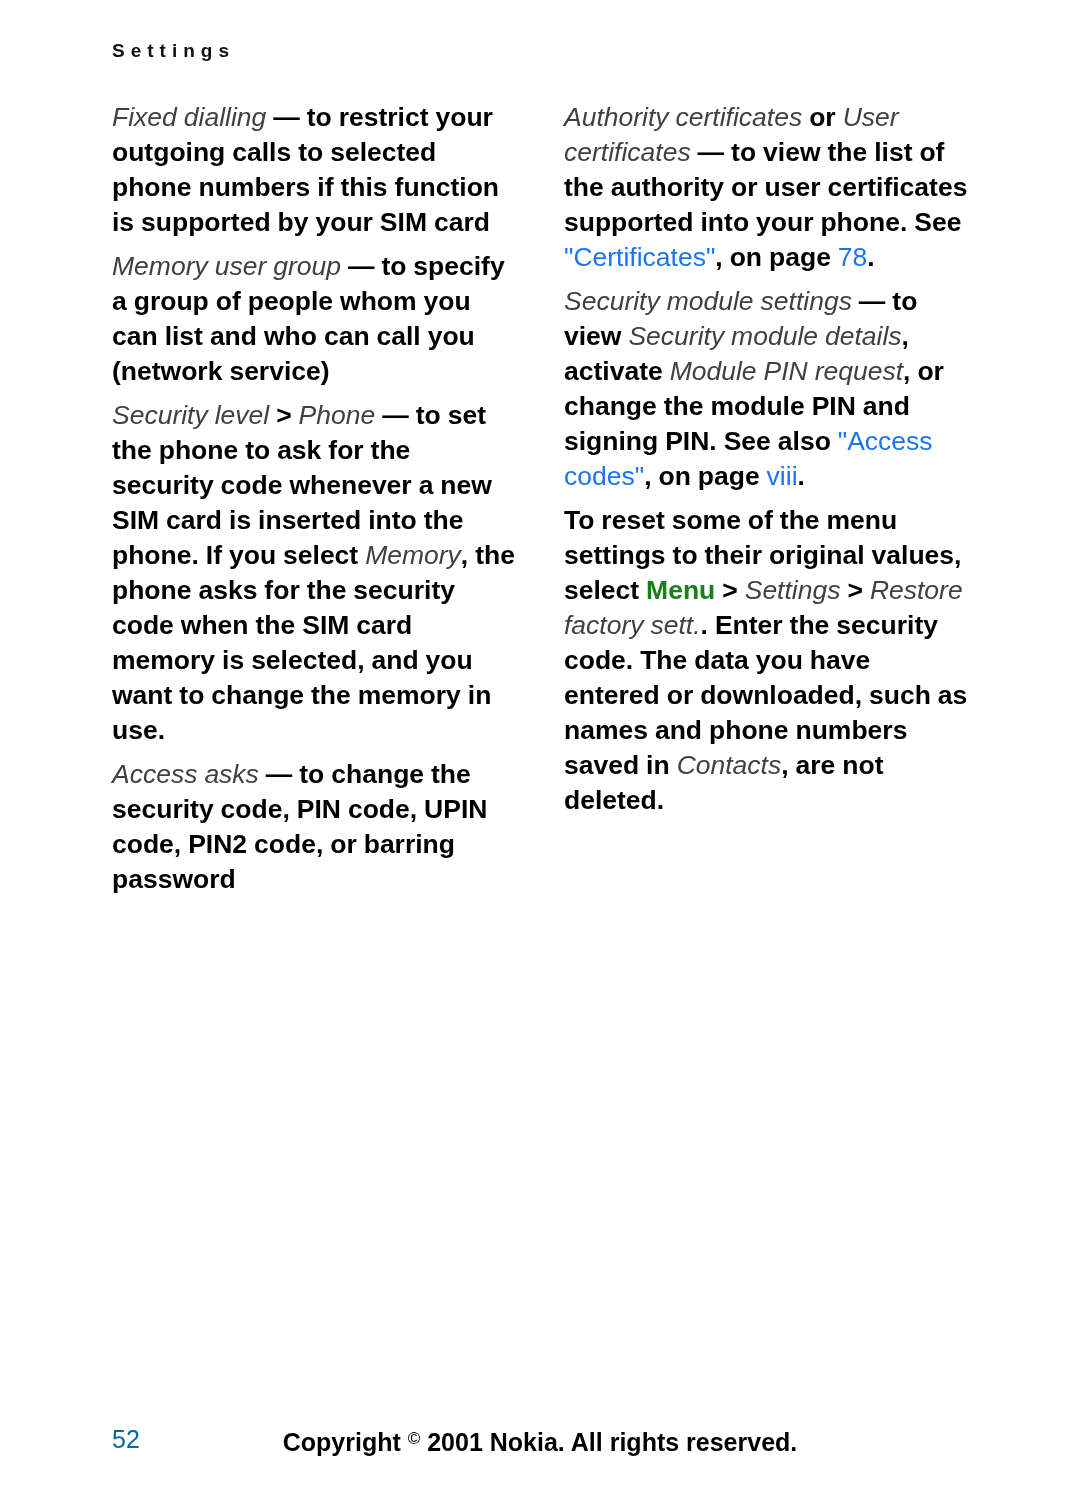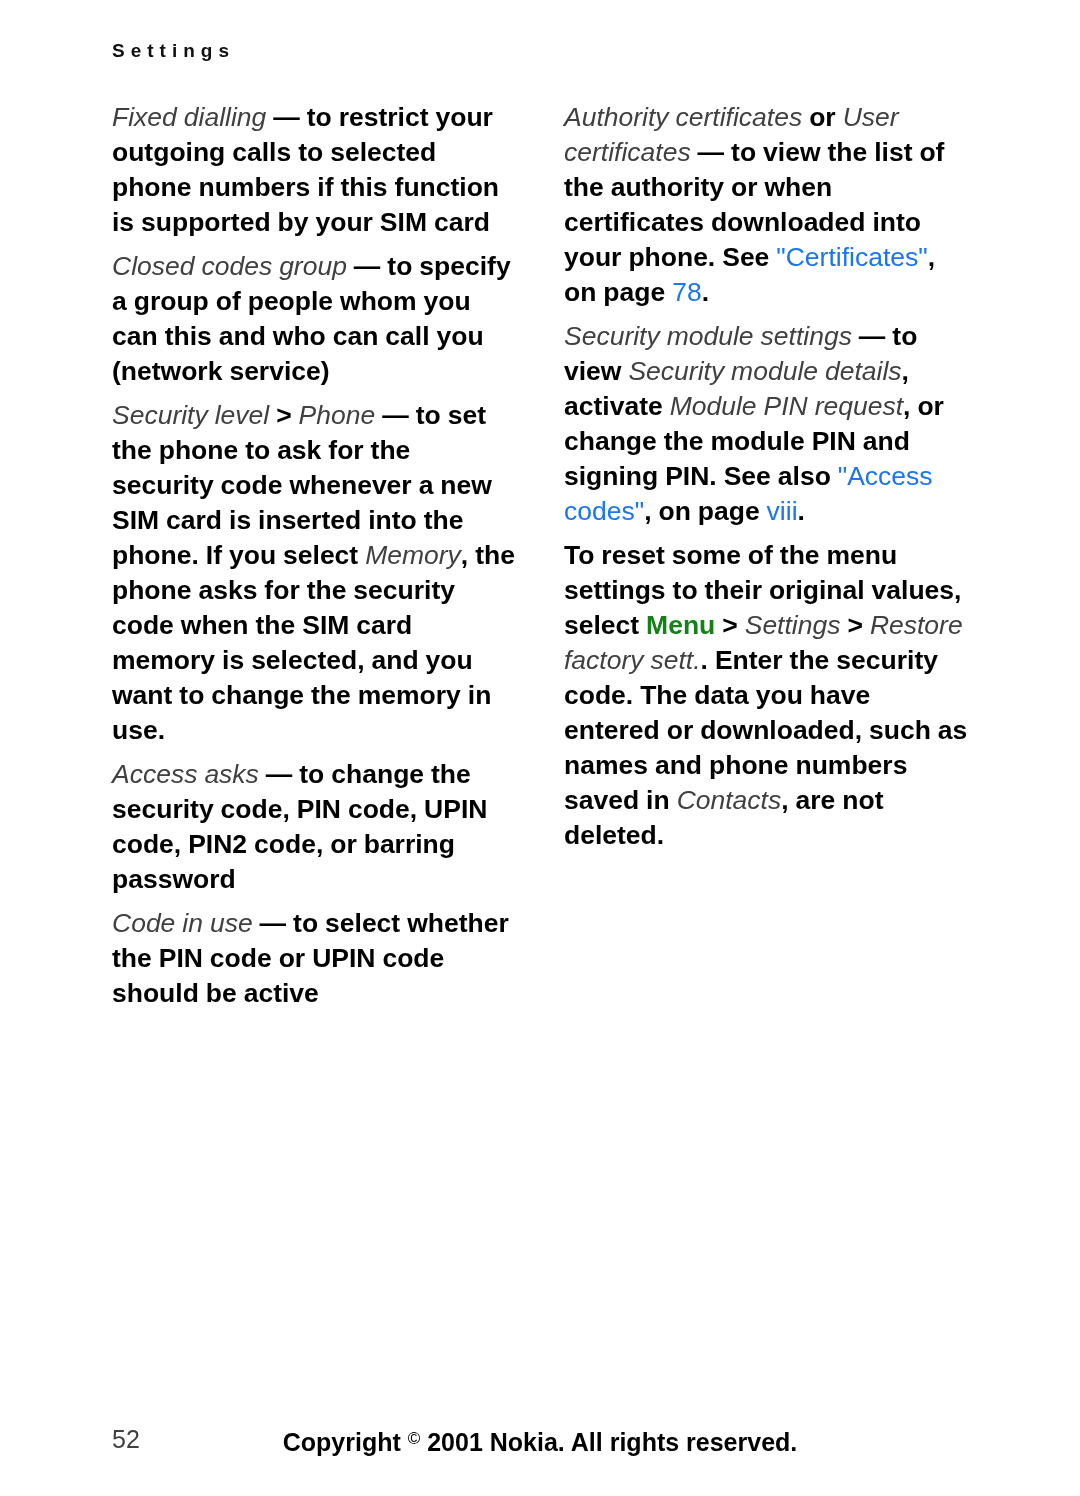--- a/index.html
+++ b/index.html
@@ -102,21 +102,21 @@
     right: 112px;
     top: 1424px;
     height: 30px;
   }
   .footer-page-number {
     position: absolute;
     left: 0;
     top: 0;
     font-size: 25px;
     line-height: 30px;
-    color: #404040;
+    color: #0369a1;
   }
   .footer-copyright {
     position: absolute;
     left: 0;
     right: 0;
     top: 0;
     text-align: center;
     font-size: 25px;
     line-height: 30px;
     font-weight: 700;
@@ -133,28 +133,27 @@
 <body>
 
 <div class="page">
 
   <div class="running-header">Settings</div>
 
   <div class="columns">
 
     <div class="col" id="left-col">
         <p class="para"><span class="ui">Fixed dialling</span><span class="plain"> — to restrict your outgoing calls to selected phone numbers if this function is supported by your SIM card</span></p>
-        <p class="para"><span class="ui">Closed codes group</span><span class="plain"> — to specify a group of people whom you can this and who can call you (network service)</span></p>
+        <p class="para"><span class="ui">Memory user group</span><span class="plain"> — to specify a group of people whom you can list and who can call you (network service)</span></p>
         <p class="para"><span class="ui">Security level</span><span class="plain"> &gt; </span><span class="ui">Phone</span><span class="plain"> — to set the phone to ask for the security code whenever a new SIM card is inserted into the phone. If you select </span><span class="ui">Memory</span><span class="plain">, the phone asks for the security code when the SIM card memory is selected, and you want to change the memory in use.</span></p>
         <p class="para"><span class="ui">Access asks</span><span class="plain"> — to change the security code, PIN code, UPIN code, PIN2 code, or barring password</span></p>
-        <p class="para"><span class="ui">Code in use</span><span class="plain"> — to select whether the PIN code or UPIN code should be active</span></p>
       </div>
 
     <div class="col" id="right-col">
-        <p class="para"><span class="ui">Authority certificates</span><span class="plain"> or </span><span class="ui">User certificates</span><span class="plain"> — to view the list of the authority or when certificates downloaded into your phone. See </span><span class="xref">"Certificates"</span><span class="plain">, on page </span><span class="xref">78</span><span class="plain">.</span></p>
+        <p class="para"><span class="ui">Authority certificates</span><span class="plain"> or </span><span class="ui">User certificates</span><span class="plain"> — to view the list of the authority or user certificates supported into your phone. See </span><span class="xref">"Certificates"</span><span class="plain">, on page </span><span class="xref">78</span><span class="plain">.</span></p>
         <p class="para"><span class="ui">Security module settings</span><span class="plain"> — to view </span><span class="ui">Security module details</span><span class="plain">, activate </span><span class="ui">Module PIN request</span><span class="plain">, or change the module PIN and signing PIN. See also </span><span class="xref">"Access codes"</span><span class="plain">, on page </span><span class="xref">viii</span><span class="plain">.</span></p>
         <p class="para"><span class="plain">To reset some of the menu settings to their original values, select </span><span class="ui-bold">Menu</span><span class="plain"> &gt; </span><span class="ui">Settings</span><span class="plain"> &gt; </span><span class="ui">Restore factory sett.</span><span class="plain">. Enter the security code. The data you have entered or downloaded, such as names and phone numbers saved in </span><span class="ui">Contacts</span><span class="plain">, are not deleted.</span></p>
       </div>
 
   </div>
 
   <div class="footer">
     <div class="footer-page-number">52</div>
     <div class="footer-copyright">
       <span>Copyright</span>

